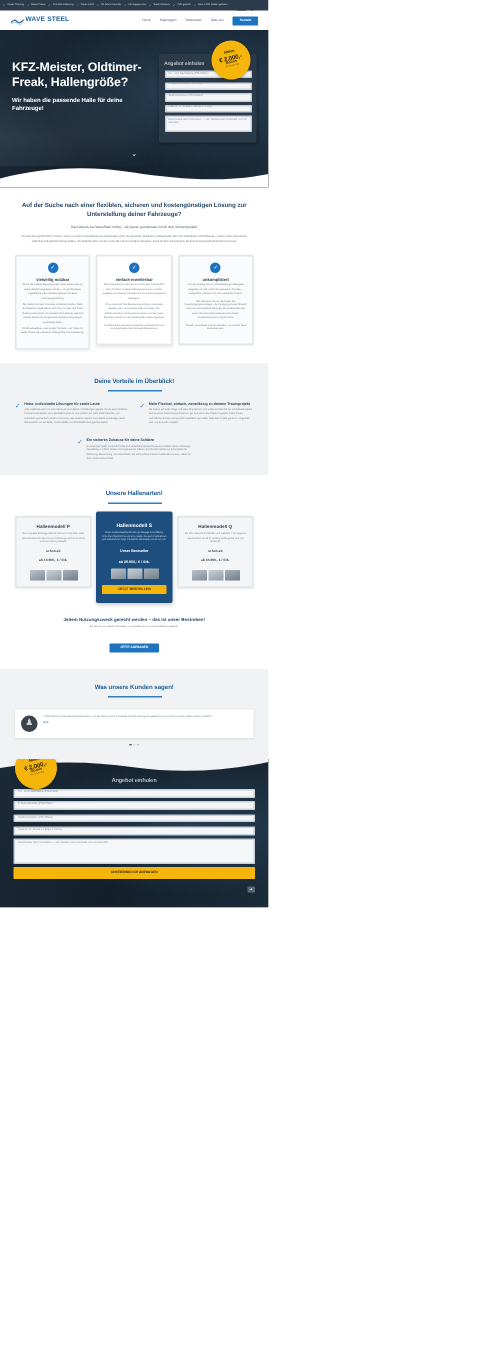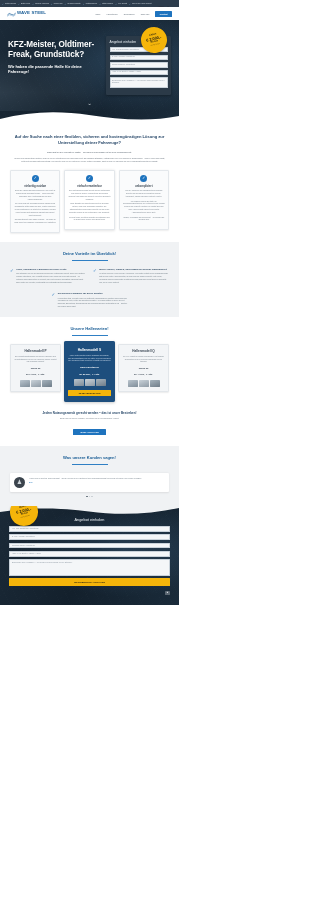--- a/index.html
+++ b/index.html
@@ -330,21 +330,21 @@
     </div>
     <span class="nav-cta">Kontakt</span>
   </div>
 
   <div class="hero">
     <div class="hero-bg"></div>
     <div class="hero-photo"></div>
 
     <div class="hero-inner">
       <div class="hero-left">
-        <div class="hero-h1">KFZ-Meister, Oldtimer-Freak, Grundstück?</div>
+        <div class="hero-h1">KFZ-Meister, Oldtimer-Freak, Hallengröße?</div>
         <div class="hero-sub">Wir haben die passende Halle für deine Fahrzeuge!</div>
       </div>
       <div class="hero-right">
         <div class="badge">
           <span class="badge-sm">Aktion</span>
           <span class="badge-lg">€ 2.000,-</span>
           <span class="badge-sm">Bonus</span>
           <span class="badge-xs">Nur kurze Zeit</span>
         </div>
         <div class="heroform">

